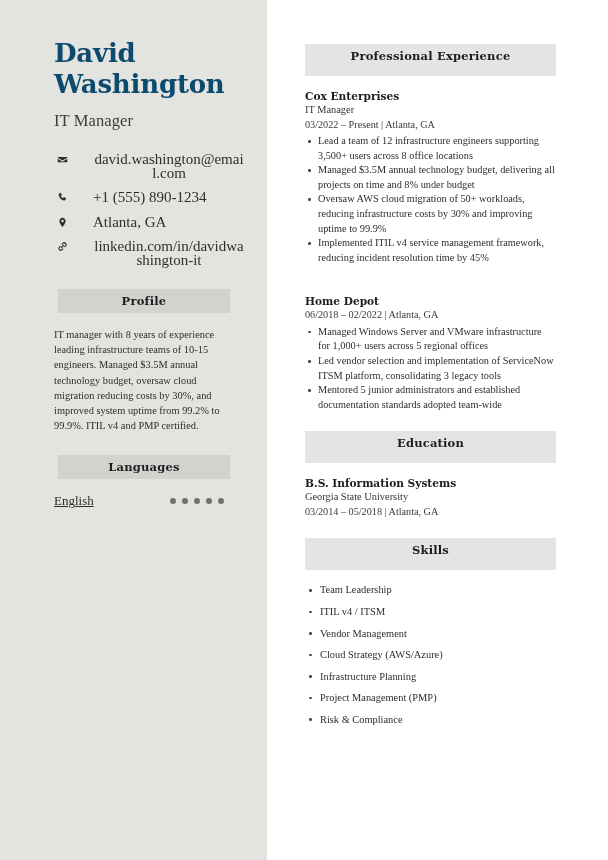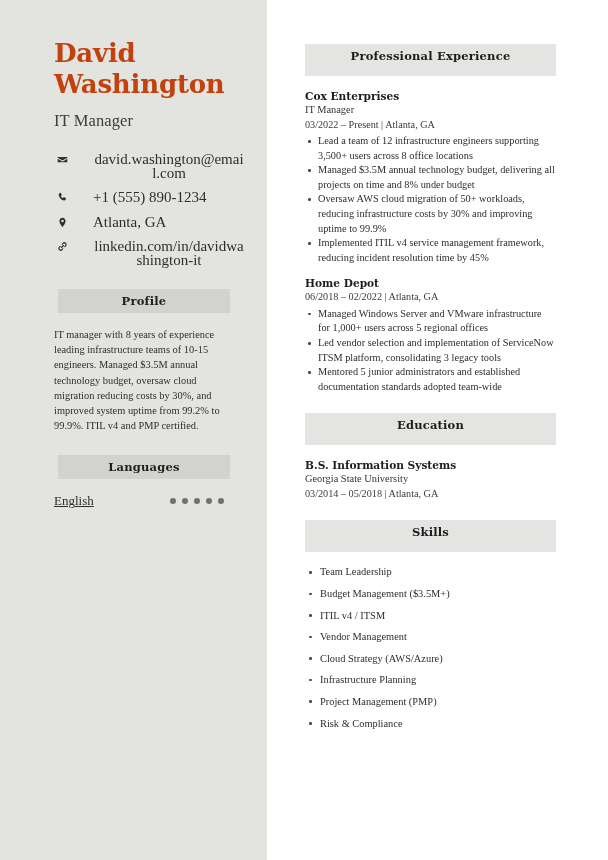--- a/index.html
+++ b/index.html
@@ -33,21 +33,21 @@
   }
   .name-block {
     margin-bottom: 2px;
   }
   .name-line {
     font-family: "DejaVu Serif", "Liberation Serif", serif;
     font-weight: bold;
     font-size: 26px;
     line-height: 31px;
     letter-spacing: -0.2px;
-    color: #c2410c;
+    color: #0c4a6e;
   }
   .job-title {
     font-size: 16.5px;
     line-height: 20px;
     color: #3d3d3d;
     margin-top: 11px;
     margin-bottom: 22px;
     letter-spacing: 0.1px;
   }
 
@@ -142,21 +142,21 @@
     font-size: 11.5px;
     color: #1d1d1d;
     padding: 5px 0 13px;
     letter-spacing: 0.2px;
     margin-bottom: 13px;
   }
   .section + .section {
     margin-top: 19px;
   }
   .entry {
-    margin-bottom: 11px;
+    margin-bottom: 29px;
   }
   .entry:last-child { margin-bottom: 0; }
   .org {
     font-family: "DejaVu Serif", "Liberation Serif", serif;
     font-weight: bold;
     font-size: 10.6px;
     color: #1d1d1d;
     line-height: 14px;
   }
   .role {
@@ -325,21 +325,20 @@
         <div class="org">B.S. Information Systems</div>
         <div class="role">Georgia State University</div>
         <div class="meta">03/2014 – 05/2018 | Atlanta, GA</div>
       </div>
     </section>
 
     <section class="section">
       <div class="main-head">Skills</div>
       <ul class="skills">
         <li>Team Leadership</li>
-        <li>Budget Management ($3.5M+)</li>
         <li>ITIL v4 / ITSM</li>
         <li>Vendor Management</li>
         <li>Cloud Strategy (AWS/Azure)</li>
         <li>Infrastructure Planning</li>
         <li>Project Management (PMP)</li>
         <li>Risk &amp; Compliance</li>
       </ul>
     </section>
 
   </main>

